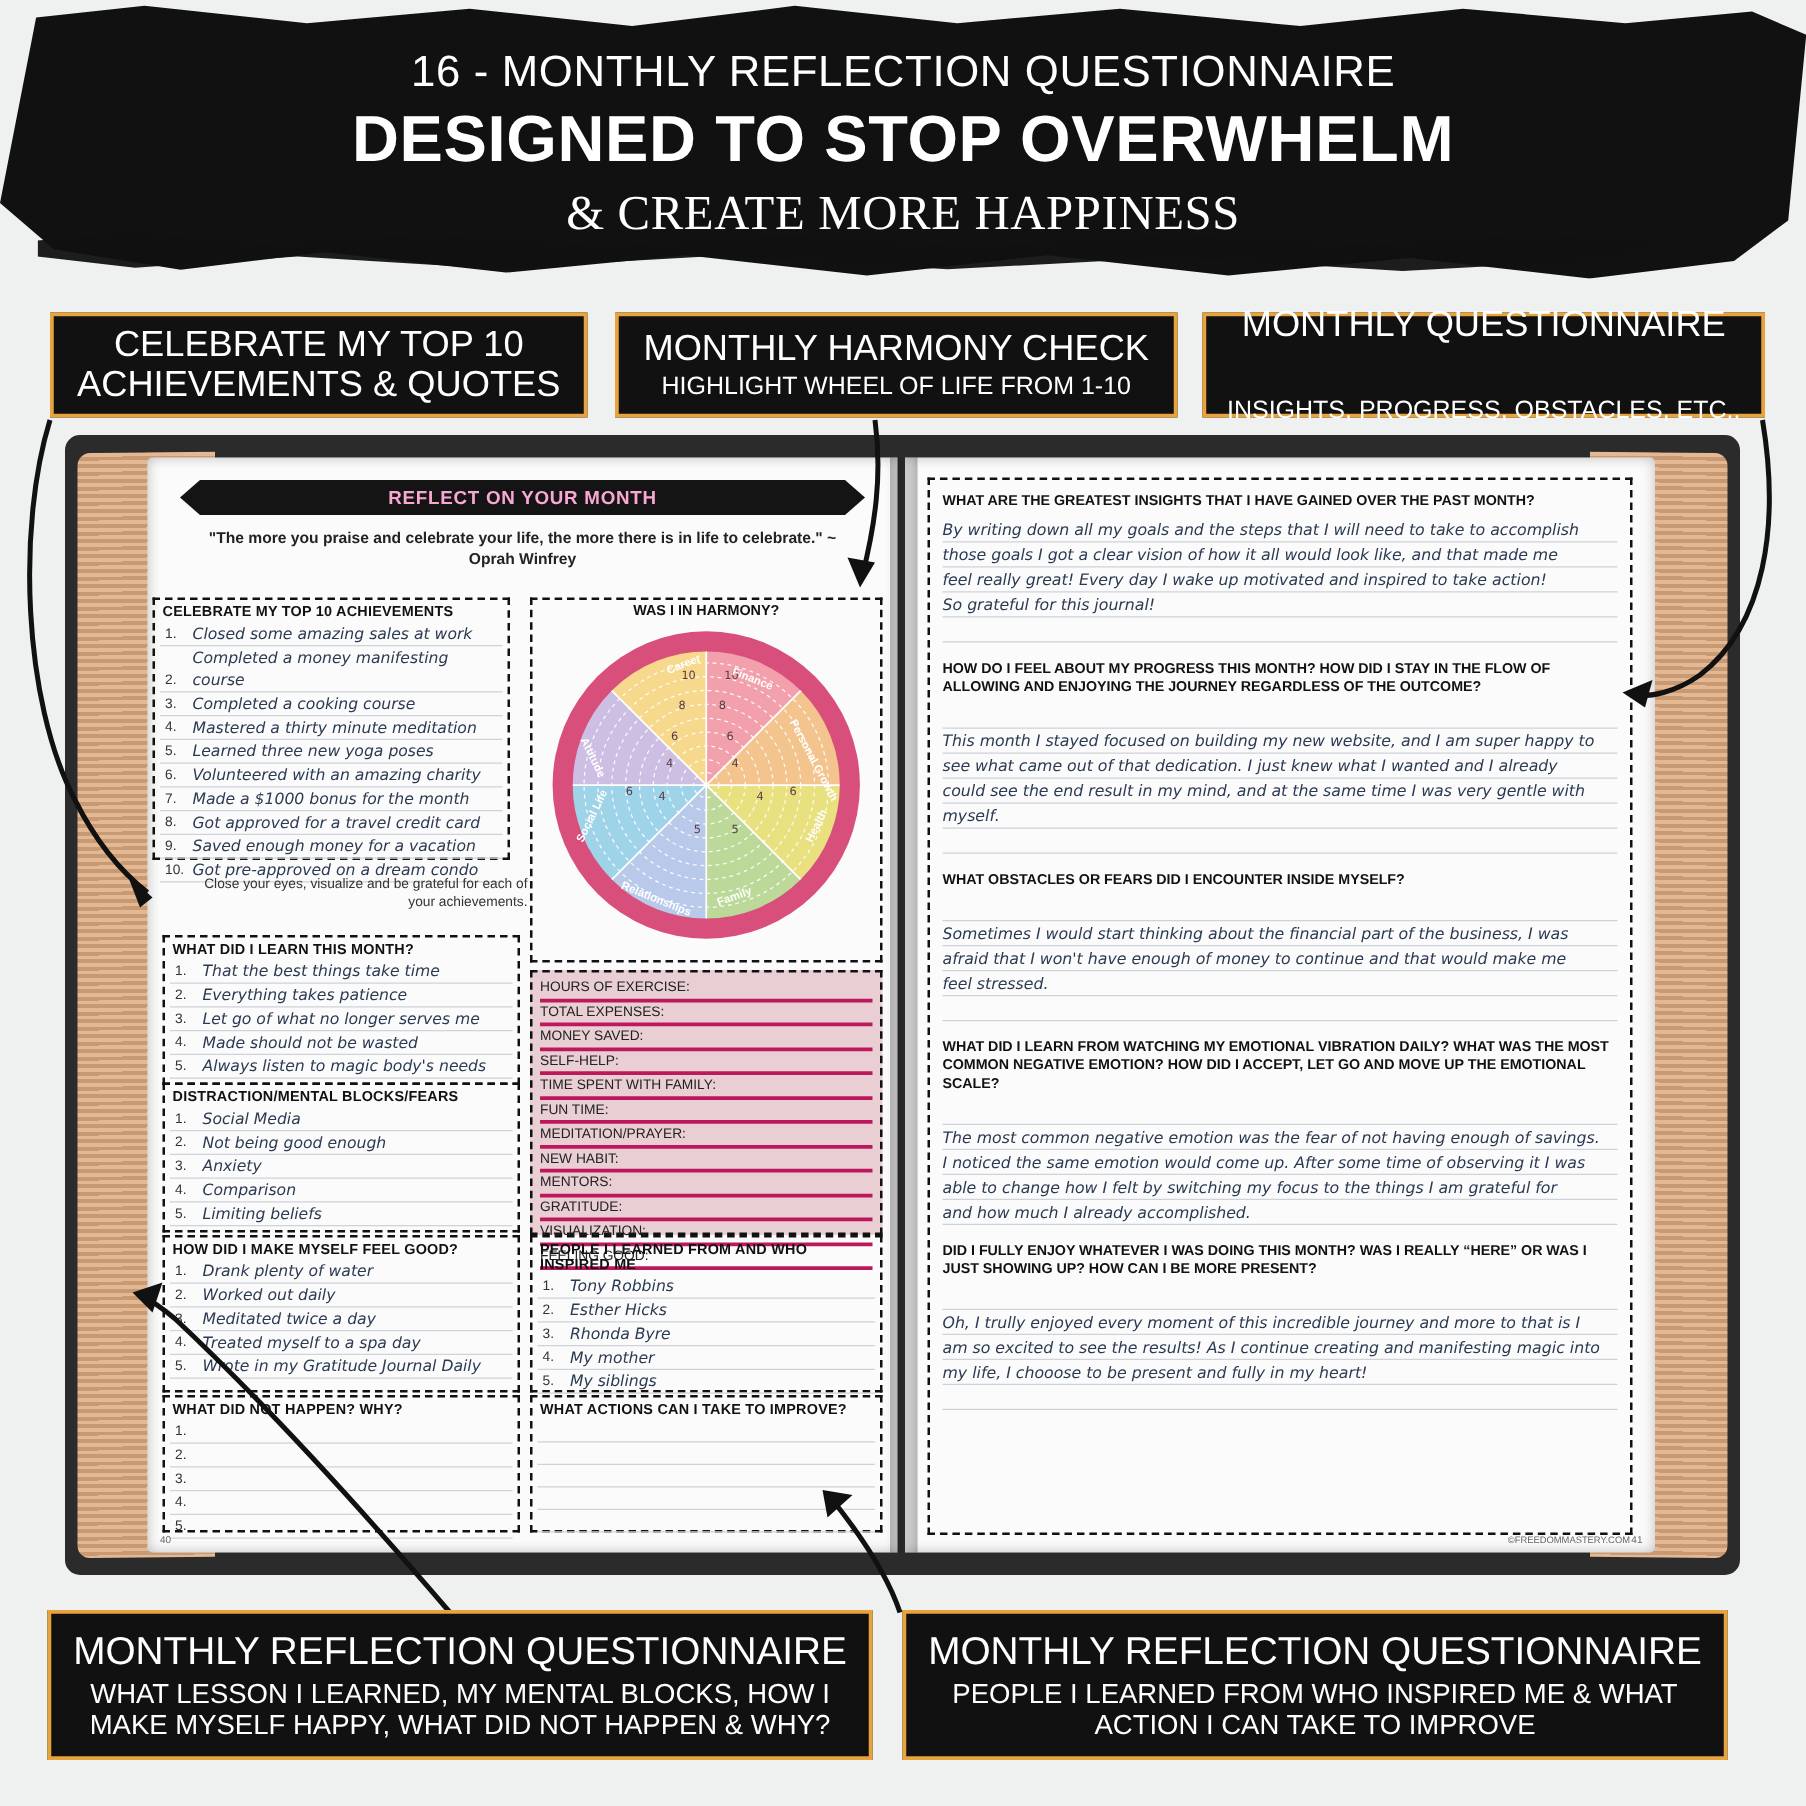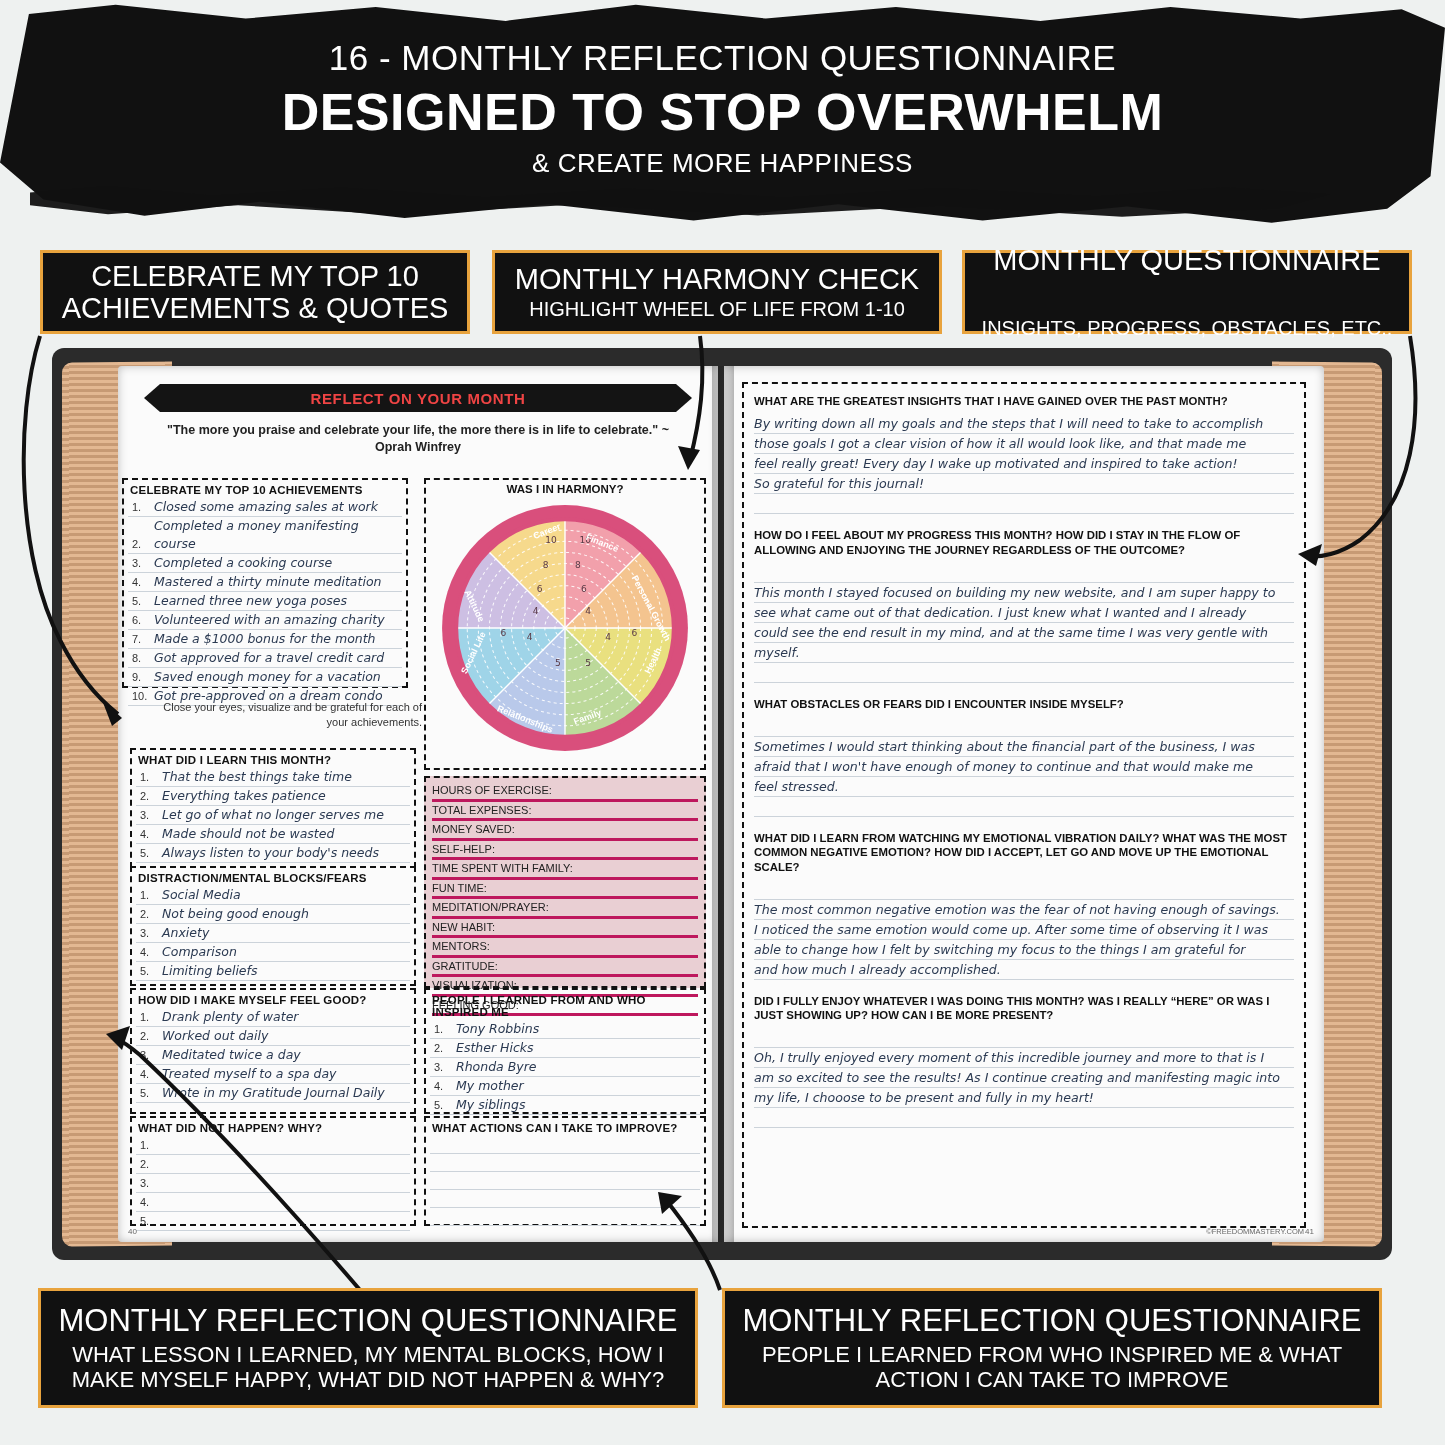--- a/index.html
+++ b/index.html
@@ -15,21 +15,21 @@
     clip-path: polygon(2% 6%, 8% 2%, 17% 8%, 26% 3%, 35% 9%, 44% 2%, 53% 8%, 62% 3%, 72% 9%, 81% 3%, 90% 8%, 97% 4%, 100% 12%, 99% 76%, 96% 90%, 88% 96%, 78% 89%, 68% 95%, 58% 88%, 48% 95%, 38% 88%, 28% 94%, 18% 87%, 10% 93%, 3% 86%, 0% 70%);
   }
   .brush-tail{
     position:absolute;left:30px;top:186px;width:1300px;height:32px;background:#111;
     clip-path: polygon(0% 20%, 6% 0%, 14% 30%, 24% 5%, 35% 35%, 46% 8%, 58% 36%, 70% 6%, 82% 32%, 92% 4%, 100% 26%, 96% 70%, 84% 96%, 70% 62%, 56% 92%, 42% 58%, 28% 90%, 16% 60%, 6% 88%, 0% 60%);
     opacity:.95;
   }
   .hdr{position:absolute;left:0;top:38px;width:1445px;text-align:center;color:#fff;z-index:4;}
   .hdr .l1{font-size:35px;letter-spacing:.5px;font-weight:400;}
   .hdr .l2{font-size:52px;font-weight:700;letter-spacing:.5px;margin-top:4px;}
-  .hdr .l3{font-size:26px;margin-top:6px;font-weight:400;letter-spacing:.5px;}
+  .hdr .l3{font-size:39px;margin-top:6px;font-weight:400;letter-spacing:.5px;font-family:Liberation Serif, serif;}
 
   
   .callout{
     position:absolute;background:#111;border:3px solid #E8A33D;color:#fff;
     text-align:center;display:flex;flex-direction:column;justify-content:center;
     padding:6px 10px;box-sizing:border-box;z-index:6;
   }
   .callout .big{font-size:29px;font-weight:500;line-height:1.12;}
   .callout .small{font-size:20px;font-weight:400;line-height:1.15;margin-top:3px;}
 
@@ -56,21 +56,21 @@
   .page{position:absolute;top:18px;height:876px;background:#fbfbfb;box-shadow:0 0 10px rgba(0,0,0,.25) inset;}
   .page.left{left:66px;width:600px;border-radius:4px 0 0 4px;}
   .page.right{left:672px;width:600px;border-radius:0 4px 4px 0;}
   .gutter{position:absolute;left:660px;top:18px;width:22px;height:876px;
     background:linear-gradient(90deg,rgba(0,0,0,.28),rgba(0,0,0,.05),rgba(0,0,0,.28));}
 
   
   .lp{position:absolute;left:0;top:0;width:600px;height:876px;box-sizing:border-box;padding:10px 12px;}
   .rp{position:absolute;left:0;top:0;width:600px;height:876px;box-sizing:border-box;padding:16px 18px;}
 
-  .banner{position:relative;margin:8px auto 0;width:516px;height:28px;background:#141414;color:#ef4444;
+  .banner{position:relative;margin:8px auto 0;width:516px;height:28px;background:#141414;color:#f9a8d4;
     display:flex;align-items:center;justify-content:center;font-size:15px;font-weight:700;letter-spacing:.6px;}
   .banner:before,.banner:after{content:"";position:absolute;top:0;border-style:solid;}
   .banner:before{left:-16px;border-width:14px 16px 14px 0;border-color:transparent #141414 transparent transparent;}
   .banner:after{right:-16px;border-width:14px 0 14px 16px;border-color:transparent transparent transparent #141414;}
 
   .quote{margin:10px 18px 8px;text-align:center;font-size:12.5px;color:#222;line-height:1.35;font-weight:600;}
 
   .dash{border:2px dashed #111;box-sizing:border-box;}
   .sec-title{font-size:11.5px;font-weight:700;color:#111;letter-spacing:.2px;margin:0 0 2px 2px;}
 
@@ -209,21 +209,21 @@
           <li>
               <span class="n">3.</span>
               <span class="t">Let go of what no longer serves me</span>
             </li>
           <li>
               <span class="n">4.</span>
               <span class="t">Made should not be wasted</span>
             </li>
           <li>
               <span class="n">5.</span>
-              <span class="t">Always listen to your body's needs</span>
+              <span class="t">Always listen to magic body's needs</span>
             </li>
         </ol>
       </div>
 
       <div class="dash" style="position:absolute;left:12px;top:500px;width:286px;height:120px;padding:4px 4px 0;">
         <div class="sec-title">DISTRACTION/MENTAL BLOCKS/FEARS</div>
         <ol class="num">
           <li>
               <span class="n">1.</span>
               <span class="t">Social Media</span>

